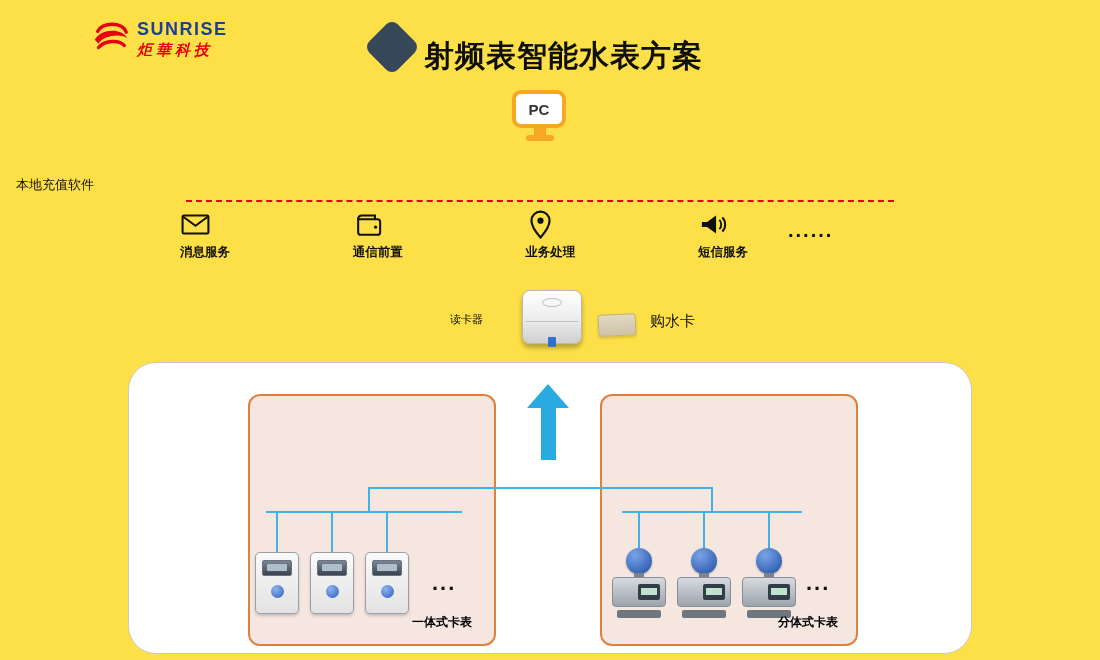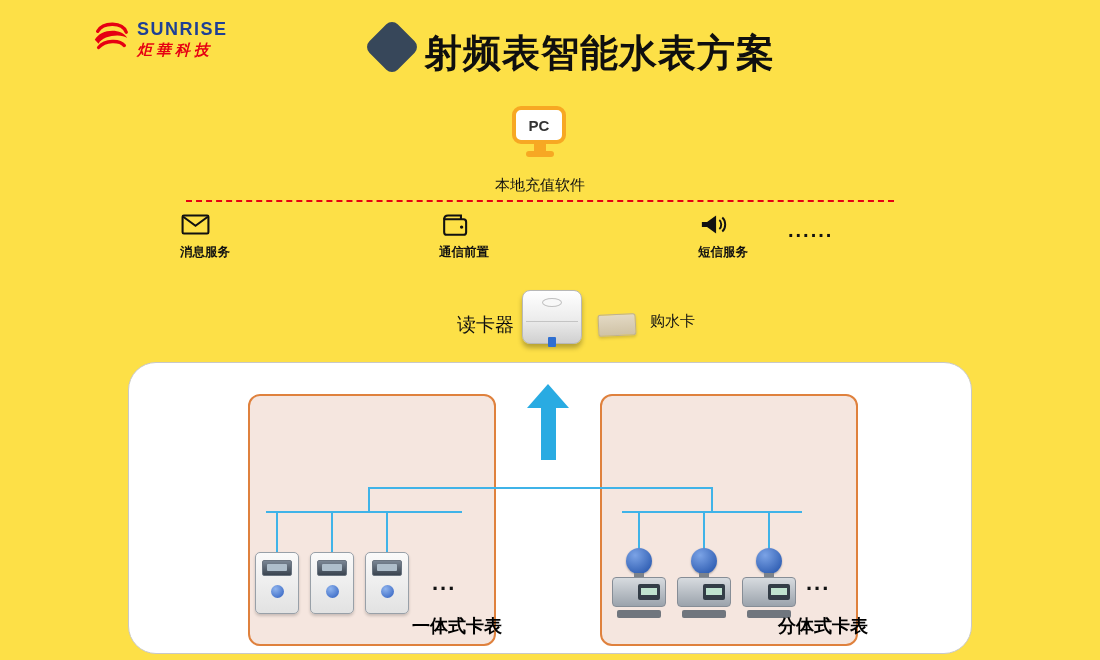--- a/index.html
+++ b/index.html
@@ -7,42 +7,42 @@
   .stage { position:relative; width:1100px; height:660px; background:#fde047; overflow:hidden; }
   .abs { position:absolute; }
 
   
   .logo { left:90px; top:16px; display:flex; align-items:center; gap:5px; }
   .logo-text { display:flex; flex-direction:column; line-height:1.2; }
   .logo-brand { color:#1e3f96; font-weight:bold; font-size:18px; letter-spacing:1.5px; }
   .logo-company { color:#e60012; font-weight:bold; font-size:15px; letter-spacing:4px; font-style:italic; }
 
   .diamond { left:372px; top:27px; width:40px; height:40px; background:#37475a; border-radius:8px; transform:rotate(45deg); }
-  .title { left:424px; top:28px; font-size:38px; font-weight:bold; color:#0f0f0f; letter-spacing:1px; }
+  .title { left:424px; top:36px; font-size:30px; font-weight:bold; color:#0f0f0f; letter-spacing:1px; }
   .subtitle { left:0; top:78px; width:1080px; text-align:center; font-size:17px; color:#1a1a1a; }
 
   
-  .pc { left:512px; top:106px; width:56px; }
+  .pc { left:512px; top:90px; width:56px; }
   .pc-screen { width:54px; height:38px; border:4px solid #f7a823; border-radius:9px; background:#fff;
                display:flex; align-items:center; justify-content:center; font-size:15px; font-weight:bold; color:#333; }
   .pc-neck { width:12px; height:7px; background:#f7a823; margin:0 auto; }
   .pc-base { width:28px; height:6px; background:#f7a823; border-radius:3px; margin:0 auto; }
-  .software-label { left:0; top:176px; width:1080px; text-align:center; font-size:15px; color:#111; }
+  .software-label { left:16px; top:176px; width:1080px; font-size:13px; color:#111; }
 
   .dashed-line { left:186px; top:200px; width:708px; border-top:2px dashed #e60012; }
 
   
   .services { left:180px; top:209px; width:600px; display:flex; justify-content:space-between; }
   .service { width:82px; display:flex; flex-direction:column; align-items:flex-start; }
   .service-icon { width:31px; height:31px; }
   .service-label { margin-top:4px; font-size:12.5px; font-weight:600; color:#111; white-space:nowrap; }
   .services-ellipsis { left:788px; top:219px; font-size:20px; font-weight:bold; color:#111; letter-spacing:2px; }
 
   
-  .reader-label { left:450px; top:312px; width:64px; text-align:right; font-size:19px; color:#111; }
+  .reader-label { left:450px; top:312px; width:64px; font-size:11px; color:#111; }
   .card-reader { left:522px; top:290px; width:60px; height:54px; }
   .cr-body { position:absolute; inset:0; background:linear-gradient(180deg,#ffffff 0%,#ececec 55%,#d0d0d0 100%);
              border:1px solid #b8b8b8; border-radius:8px; box-shadow:0 4px 5px rgba(0,0,0,.28); }
   .cr-line { position:absolute; left:4px; right:4px; top:31px; height:1px; background:#c4c4c4; }
   .cr-logo { position:absolute; left:50%; top:8px; transform:translateX(-50%); width:20px; height:9px;
              border:1px solid #c0c0c0; border-radius:50%; background:#f8f8f8; }
   .cr-slot { position:absolute; left:50%; bottom:-3px; transform:translateX(-50%); width:8px; height:10px;
              background:#2f6fd0; border-radius:1px; }
   .water-card { left:598px; top:314px; width:38px; height:22px; background:linear-gradient(180deg,#e3d9c4,#cfc2a6);
                 border:1px solid #bdb094; border-radius:3px; transform:rotate(-3deg); box-shadow:0 2px 3px rgba(0,0,0,.15); }
@@ -53,21 +53,21 @@
 
   
   .up-arrow { left:527px; top:384px; width:42px; }
   .arrow-head { width:0; height:0; border-left:21px solid transparent; border-right:21px solid transparent; border-bottom:24px solid #29abe2; }
   .arrow-shaft { width:15px; height:52px; background:#29abe2; margin:0 auto; }
 
   
   .group-box { border:2px solid #df813d; border-radius:12px; background:#f5e6df; }
   .group-left { left:248px; top:394px; width:248px; height:252px; }
   .group-right { left:600px; top:394px; width:258px; height:252px; }
-  .group-label { font-size:18px; font-weight:bold; color:#000; }
+  .group-label { font-size:12px; font-weight:bold; color:#000; }
 
   .bline { background:#3fb3e8; }
 
   
   .meter-i { width:44px; height:62px; background:linear-gradient(180deg,#fafafa,#e2e2e2); border:1px solid #98a0a8;
              border-radius:5px; box-shadow:0 2px 3px rgba(0,0,0,.18); }
   .meter-i .screen { width:30px; height:16px; margin:7px auto 0; background:linear-gradient(180deg,#7a8694,#3a4450);
                      border-radius:2px; border:1px solid #6a7480; }
   .meter-i .screen-inner { width:20px; height:7px; margin:3px auto 0; background:#aebecb; border-radius:1px; }
   .meter-i .btn { width:13px; height:13px; border-radius:50%; margin:9px auto 0;
@@ -134,20 +134,29 @@
         <svg viewBox="0 0 24 24" width="31" height="31">
           <path d="M4 8h15a2 2 0 0 1 2 2v8a2 2 0 0 1-2 2H6a2 2 0 0 1-2-2V8z" fill="none" stroke="#111" stroke-width="1.6"></path>
           <path d="M4 8c0-1.8 1.2-3 3-3h10v3" fill="none" stroke="#111" stroke-width="1.6"></path>
           <circle cx="17.5" cy="14" r="1.3" fill="#111"></circle>
         </svg>
       </span>
       <span class="service-label">通信前置</span>
     </div>
 
 
+    <div class="service">
+      <span class="service-icon">
+        <svg viewBox="0 0 24 24" width="31" height="31">
+          <path d="M12 2a7 7 0 0 1 7 7c0 5-7 13-7 13S5 14 5 9a7 7 0 0 1 7-7z" fill="none" stroke="#111" stroke-width="1.7"></path>
+          <circle cx="12" cy="9" r="2.4" fill="#111"></circle>
+        </svg>
+      </span>
+      <span class="service-label">业务处理</span>
+    </div>
 
 
 
     <div class="service">
       <span class="service-icon">
         <svg viewBox="0 0 24 24" width="31" height="31">
           <path d="M3 10h4l7-5v14l-7-5H3z" fill="#111"></path>
           <path d="M16.5 8.5c2 1.5 2 5.5 0 7" stroke="#111" stroke-width="1.5" fill="none"></path>
           <path d="M18.8 6.5c3 2.6 3 8.4 0 11" stroke="#111" stroke-width="1.5" fill="none"></path>
         </svg>

